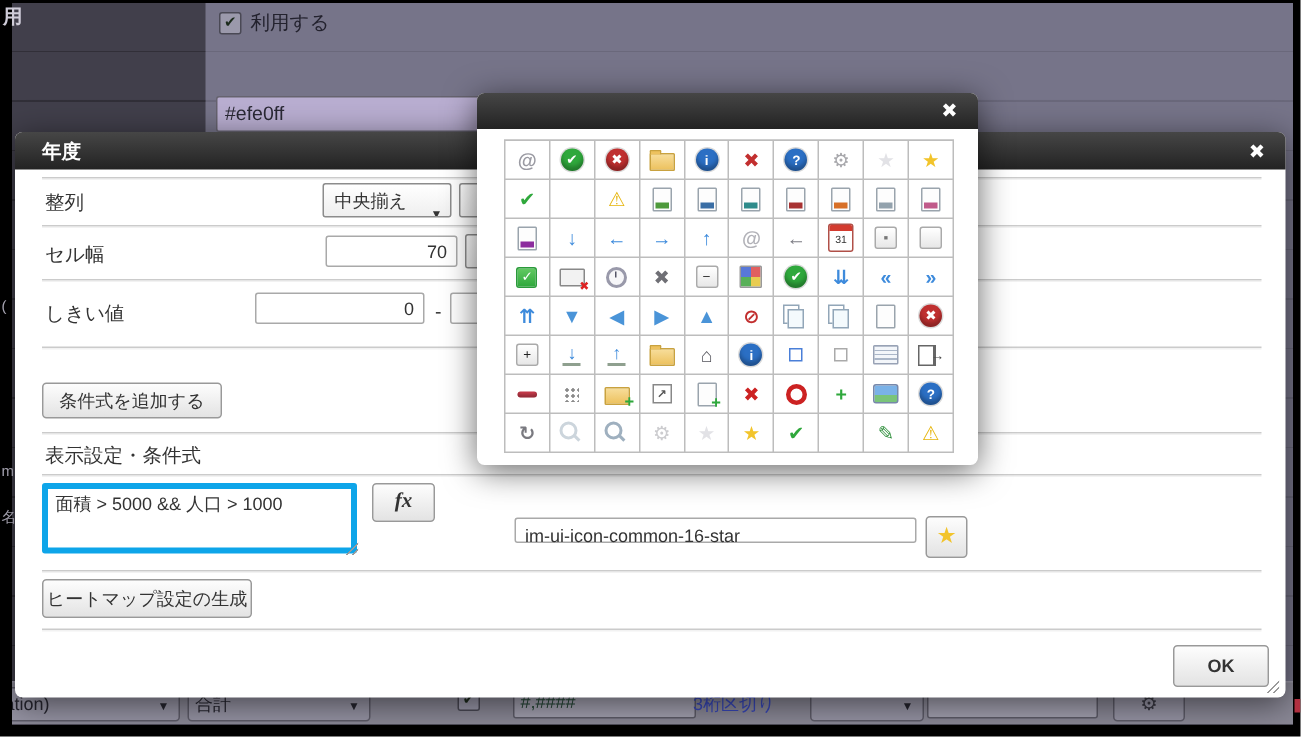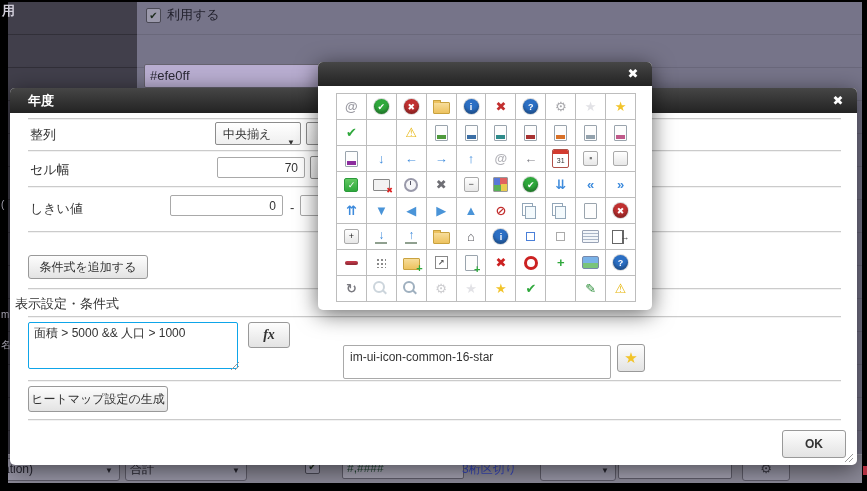--- a/index.html
+++ b/index.html
@@ -44,21 +44,21 @@
   .flabel{position:absolute;font-weight:normal;color:#333;}
   .sel{position:absolute;height:23px;border:1px solid #8c8c8c;border-radius:2px;
        background:linear-gradient(180deg,#ffffff,#efefef);font-size:12px;line-height:23px;
        padding:0 18px 0 7px;box-sizing:border-box;white-space:nowrap;overflow:hidden;}
   .sel .car{position:absolute;right:5px;top:8px;font-size:8px;color:#333;}
   .inp{position:absolute;height:21px;border:1px solid #a9a9a9;border-radius:2px;background:#fff;
        font-size:12px;line-height:21px;padding:0 6px;box-sizing:border-box;}
   .num{text-align:right;}
   .btn{position:absolute;border:1px solid #999;border-radius:3px;color:#333;font-size:12px;
        background:linear-gradient(180deg,#fdfdfd,#e3e3e3);text-align:center;cursor:pointer;}
-  .txa{position:absolute;border:1px solid #0ea5e9;border-radius:2px;background:#fff;font-size:12px;
+  .txa{position:absolute;border:4px solid #0ea5e9;border-radius:2px;background:#fff;font-size:12px;
        padding:2px 5px;box-sizing:border-box;overflow:hidden;}
   .resz{position:absolute;width:10px;height:10px;
        background:repeating-linear-gradient(135deg,transparent 0 2px,#9a9a9a 2px 3px);
        clip-path:polygon(100% 0,100% 100%,0 100%);}
   .rgroup{position:absolute;display:flex;gap:14px;align-items:center;font-size:12px;color:#222;}
   .radio{width:12px;height:12px;border:1px solid #888;border-radius:50%;background:#fff;
        display:inline-block;vertical-align:-2px;margin-right:4px;box-sizing:border-box;position:relative;}
   .radio.sel-on::after{content:"";position:absolute;left:2px;top:2px;width:6px;height:6px;border-radius:50%;background:#444;}
   .starbtn{position:absolute;width:26px;height:26px;border:1px solid #999;border-radius:3px;
        background:linear-gradient(180deg,#fdfdfd,#e3e3e3);color:#f2c42b;font-size:15px;
@@ -174,29 +174,29 @@
   <div class="sep" style="top:98px;"></div>
   <div class="flabel" style="left:20px;top:112px;">しきい値</div>
   <div class="inp num" style="left:160px;top:107px;width:113px;">0</div>
   <div class="flabel" style="left:280px;top:112px;font-weight:normal;">-</div>
   <div class="inp num" style="left:290px;top:107px;width:113px;"></div>
   <div class="sep" style="top:143px;"></div>
 
   <div class="btn" style="left:18px;top:167px;width:118px;height:22px;line-height:22px;">条件式を追加する</div>
 
   <div class="sep" style="top:200px;"></div>
-  <div class="flabel" style="left:5px;top:207px;">表示設定・条件式</div>
+  <div class="flabel" style="left:20px;top:207px;">表示設定・条件式</div>
   <div class="sep" style="top:228px;"></div>
 
   <div class="txa" style="left:18px;top:234px;width:210px;height:47px;">面積 &gt; 5000 &amp;&amp; 人口 &gt; 1000</div>
   <span class="resz" style="left:219px;top:272px;"></span>
   <div class="btn" style="left:238px;top:234px;width:40px;height:24px;line-height:24px;font-family:'Liberation Serif',serif;font-style:italic;font-weight:bold;font-size:14px;">fx</div>
 
 
-  <div class="inp" style="left:333px;top:257px;width:268px;line-height:22px;height:34px;">im-ui-icon-common-16-star</div>
+  <div class="inp" style="left:333px;top:257px;width:268px;line-height:22px;height:17px;">im-ui-icon-common-16-star</div>
   <div class="starbtn" style="left:607px;top:256px;"><span>★</span></div>
 
   <div class="sep" style="top:292px;"></div>
   <div class="btn" style="left:18px;top:298px;width:138px;height:24px;line-height:24px;">ヒートマップ設定の生成</div>
   <div class="sep" style="top:331px;"></div>
 
   <div class="btn" style="left:772px;top:342px;width:62px;height:26px;line-height:26px;font-weight:bold;">OK</div>
   <span class="resz" style="left:833px;top:364px;"></span>
 </div>
 

